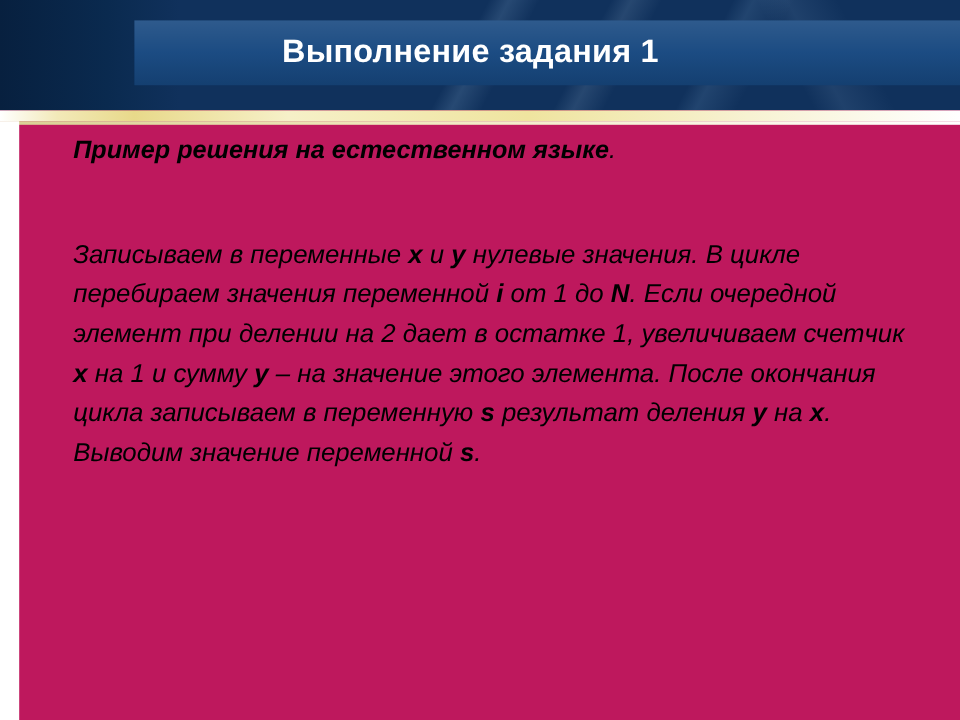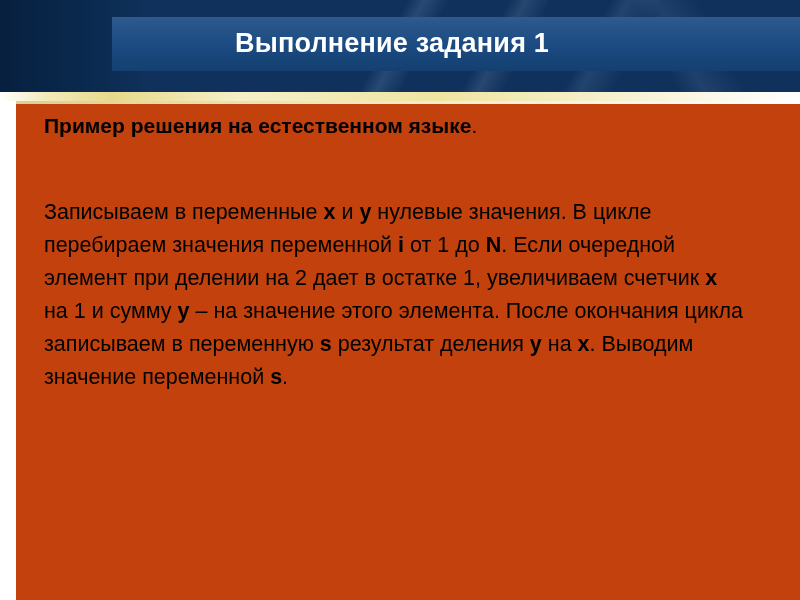--- a/index.html
+++ b/index.html
@@ -10,21 +10,21 @@
     width: 800px;
     height: 600px;
     background: #ffffff;
     font-family: "Liberation Sans", sans-serif;
     overflow: hidden;
   }
   .slide {
     position: relative;
     width: 800px;
     height: 600px;
-    background: #c2410c;
+    background: #be185d;
     overflow: hidden;
   }
 
   
   .header {
     position: absolute;
     left: 0;
     top: 0;
     width: 800px;
     height: 92px;
@@ -119,23 +119,24 @@
     left: 0;
     top: 101px;
     width: 16px;
     height: 499px;
     background: #ffffff;
   }
 
   
   .body-wrap {
     position: absolute;
-    left: 44px;
+    left: 61px;
     top: 112px;
     width: 712px;
+    font-style: italic;
   }
   .lead {
     font-size: 21px;
     font-weight: bold;
     color: #000000;
     line-height: 28px;
     margin: 0 0 14px 0;
   }
   .lead .reg {
     font-weight: normal;

